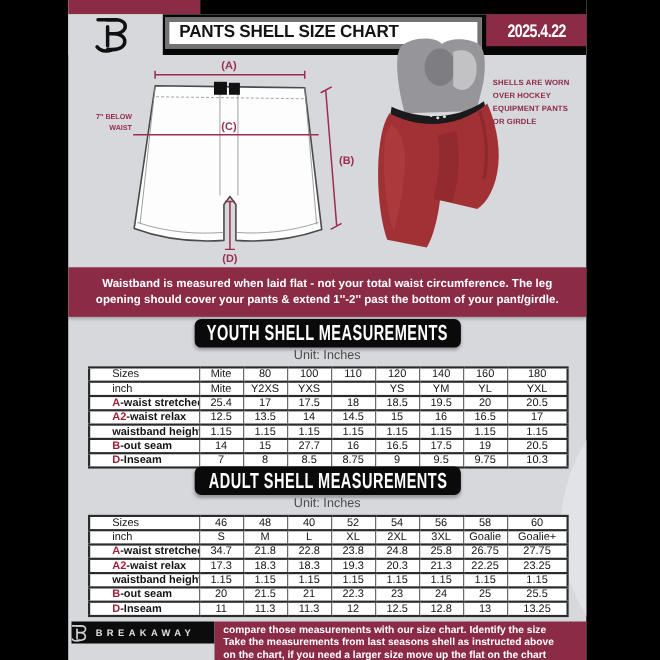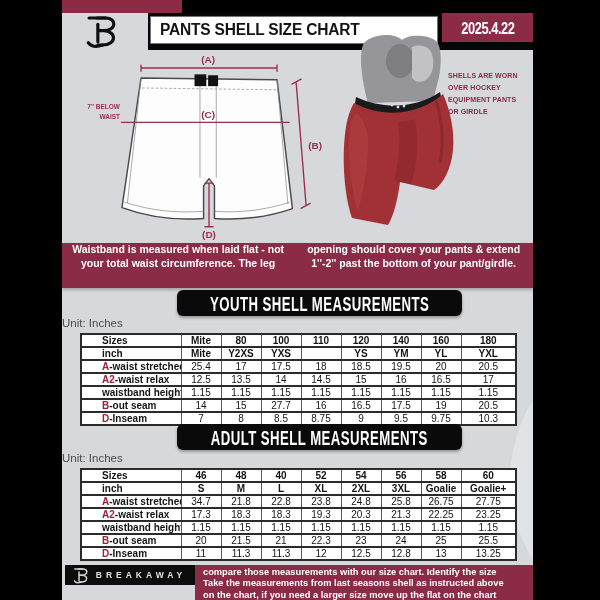--- a/index.html
+++ b/index.html
@@ -11,53 +11,53 @@
        font-family:"Liberation Sans",sans-serif;color:var(--ink);}
   #doc{position:absolute;left:62px;top:0;width:471px;height:600px;background:var(--doc-gray);overflow:hidden;}
   .watermark{position:absolute;left:448px;top:330px;width:300px;height:300px;border:40px solid var(--watermark);
              border-radius:50%;z-index:0;}
   
   .strip-maroon{position:absolute;left:0;top:0;width:120px;height:13px;background:var(--maroon);}
   .strip-black{position:absolute;left:120px;top:0;width:351px;height:13px;background:#000;}
   .hdr-gray{position:absolute;left:0;top:13px;width:471px;height:37px;background:var(--doc-gray);}
   .logo-box{position:absolute;left:24px;top:14px;width:38px;height:35px;}
   .hdr-black{position:absolute;left:86px;top:13px;width:385px;height:37px;background:#060606;}
-  .title-box{position:absolute;left:2px;top:3px;width:288px;height:28px;background:#fff;border:1px solid #737373;
+  .title-box{position:absolute;left:2px;top:3px;width:288px;height:28px;background:#fff;border:4px solid #737373;
              display:flex;align-items:center;padding-left:9px;}
   .title-box span{font-size:16px;font-weight:bold;letter-spacing:-0.2px;transform:scaleX(.97);transform-origin:left;}
   .date-box{position:absolute;left:294px;top:0;width:92px;height:29px;background:var(--maroon);
             display:flex;align-items:center;justify-content:center;}
   .date-box span{color:#fff;font-size:14px;font-weight:bold;display:inline-block;transform:scale(.92,1.18);letter-spacing:-0.5px;}
   
   .diagram{position:absolute;left:50px;top:50px;width:214px;height:192px;}
   .below-waist{position:absolute;left:18px;top:102px;width:40px;text-align:right;color:var(--line-maroon);
                font-size:6.5px;font-weight:bold;line-height:1.5;}
   .photo{position:absolute;left:272px;top:30px;width:138px;height:204px;}
   .photo-note{position:absolute;left:386px;top:70px;width:82px;color:var(--maroon);
               font-size:7px;font-weight:bold;line-height:1.7;letter-spacing:.1px;}
   
   .notice{position:absolute;left:0;top:243px;width:471px;height:45px;background:var(--maroon);
           color:#fff;font-size:10.5px;font-weight:bold;text-align:center;line-height:1.3;
-          display:flex;flex-direction:row;justify-content:center;box-shadow:0 2px 3px rgba(0,0,0,.25);}
-  
-  .banner{position:absolute;left:115px;width:285px;height:26px;background:#0a0a0a;border-radius:6px;
+          display:flex;flex-direction:column;justify-content:center;box-shadow:0 2px 3px rgba(0,0,0,.25);}
+  
+  .banner{position:absolute;left:115px;width:242px;height:26px;background:#0a0a0a;border-radius:6px;
           display:flex;align-items:center;justify-content:center;box-shadow:0 2px 3px rgba(0,0,0,.3);z-index:2;}
   .banner span{color:#fff;font-size:15px;font-weight:bold;letter-spacing:.5px;display:inline-block;transform:scale(.88,1.32);white-space:nowrap;}
-  .unit{position:absolute;left:0;width:471px;font-size:11.5px;color:#4b4b4b;z-index:1;}
+  .unit{position:absolute;left:0;width:471px;text-align:center;font-size:11.5px;color:#4b4b4b;z-index:1;}
   
   table{position:absolute;left:18px;width:435px;border-collapse:collapse;table-layout:fixed;background:#fff;
         font-size:10px;z-index:1;border:2px solid #2b2b2b;}
   td{border-top:2px solid #2b2b2b;border-bottom:2px solid #2b2b2b;border-left:1px solid #5a5a5a;border-right:1px solid #5a5a5a;
      text-align:center;height:10.3px;padding:0 1px;white-space:nowrap;overflow:hidden;}
   td.lbl{text-align:left;padding-left:20px;font-weight:bold;}
-  tr.hdr td{font-weight:bold;}
+  tr.hdr td{font-weight:normal;}
   .pfx{color:var(--accent);font-weight:bold;}
   
   .foot-black{position:absolute;left:3px;top:565px;width:130px;height:20px;background:#0c0c0c;
-              display:flex;align-items:center;justify-content:center;gap:5px;}
+              display:flex;align-items:center;gap:5px;}
   .brand{color:#e0e0e0;font-size:8.5px;font-weight:bold;letter-spacing:4px;}
   .foot-maroon{position:absolute;left:133px;top:565px;width:338px;height:35px;background:var(--maroon);
                color:#fff;font-size:9.3px;font-weight:bold;line-height:1.22;padding:2px 6px 0 8px;}
 </style>
 </head>
 <body>
 
 <div id="doc">
   <div class="watermark"></div>
 

